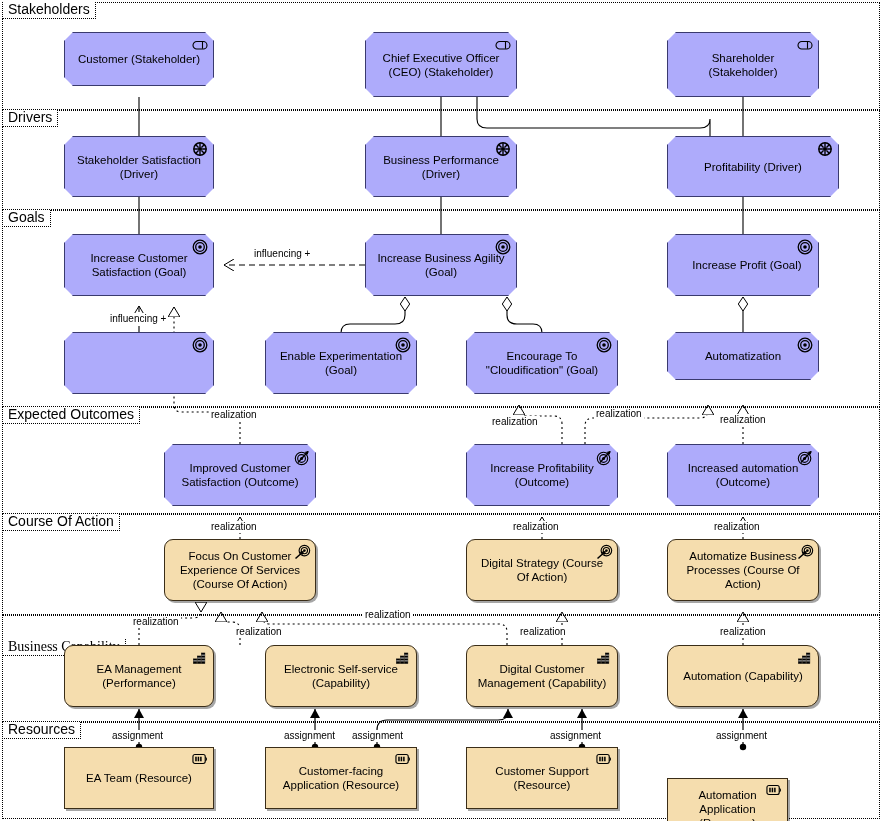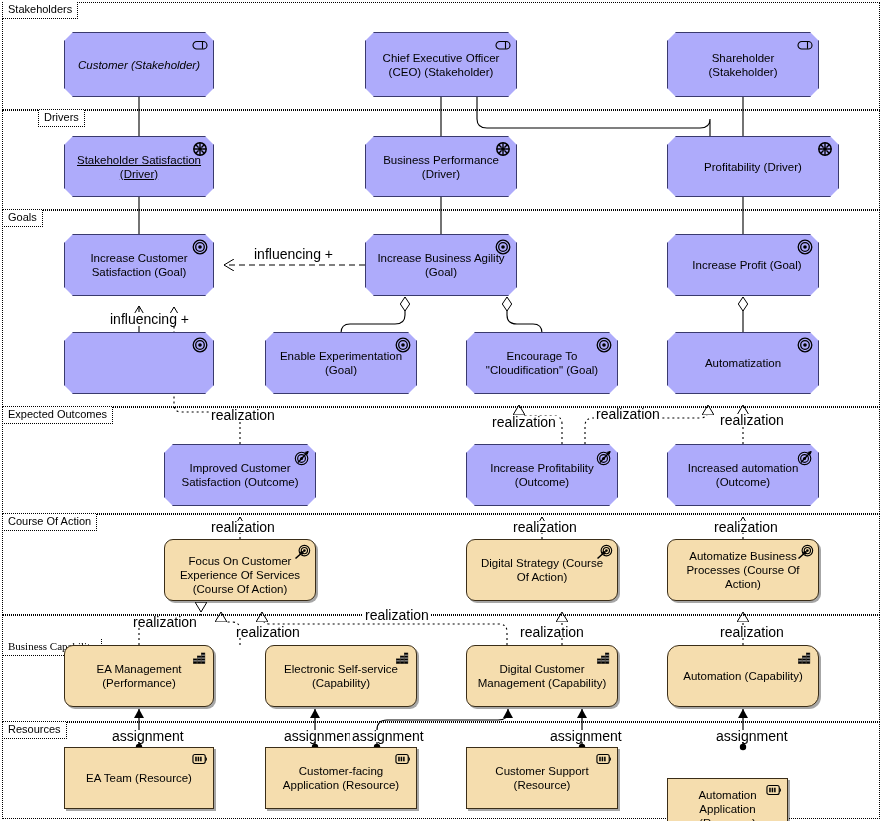--- a/index.html
+++ b/index.html
@@ -3,21 +3,21 @@
 <meta charset="utf-8">
 <style>
   html,body{margin:0;padding:0;background:#ffffff;}
   body{font-family:"Liberation Sans","DejaVu Sans",sans-serif;}
   #canvas{position:relative;width:882px;height:821px;overflow:hidden;background:#fff;}
   #svg{position:absolute;left:0;top:0;width:882px;height:821px;}
 
   
   .band{position:absolute;left:2px;right:2px;border:1px dotted #000;box-sizing:border-box;}
   .band-label{position:absolute;border:1px dotted #000;border-top:none;
-    background:#fff;font-size:11px;color:#000;padding:1px 5px 2px 5px;
+    background:#fff;font-size:14px;color:#000;padding:1px 5px 2px 5px;
     white-space:nowrap;line-height:13px;}
 
   
   .node{position:absolute;box-sizing:border-box;display:flex;align-items:center;
     justify-content:center;text-align:center;font-size:11.5px;line-height:14px;
     color:#000;padding:4px 8px;}
   .node .lbl{position:relative;z-index:2;width:100%;}
 
   .motiv{background:#aeabfb;border:1px solid #3a3a6e;
     clip-path:polygon(9px 0,calc(100% - 9px) 0,100% 9px,100% calc(100% - 9px),
@@ -25,21 +25,21 @@
     box-shadow:2px 2px 0 rgba(0,0,0,.35);}
   .strat{background:#f5ddae;border:1px solid #3a2d18;border-radius:9px;
     box-shadow:2px 2px 0 rgba(0,0,0,.35);}
   .res{background:#f5ddae;border:1px solid #3a2d18;border-radius:0;
     box-shadow:2px 2px 0 rgba(0,0,0,.35);}
 
   .ico{position:absolute;right:5px;top:4px;width:16px;height:16px;z-index:3;}
   .ico svg{display:block;}
 
   
-  .elabel{position:absolute;background:#fff;font-size:14px;color:#000;
+  .elabel{position:absolute;background:#fff;font-size:10px;color:#000;
     padding:0 2px;white-space:nowrap;line-height:12px;z-index:4;}
 </style>
 </head>
 <body>
 
 <div id="canvas">
 
   <svg id="svg" viewBox="0 0 882 821" xmlns="http://www.w3.org/2000/svg">
     <defs>
       <marker id="hollowTri" markerWidth="12" markerHeight="12" refX="10" refY="6" orient="auto" markerUnits="userSpaceOnUse">
@@ -115,35 +115,35 @@
       <path d="M582,747 L582,709"></path>
       <path d="M743,747 L743,709"></path>
       <path d="M377,747 L377,730 Q377,720 387,720 L498,720 Q508,720 508,712 L508,709"></path>
     </g>
   </svg>
 
   <div id="bands">
       <div class="band" style="left: 2px; top: 2px; width: 878px; height: 108px;"></div>
       <div class="band-label" style="left: 2px; top: 2px;">Stakeholders</div>
       <div class="band" style="left: 2px; top: 110px; width: 878px; height: 100px;"></div>
-      <div class="band-label" style="left: 2px; top: 110px; margin-left: 36px;">Drivers</div>
+      <div class="band-label" style="left: 2px; top: 110px;">Drivers</div>
       <div class="band" style="left: 2px; top: 210px; width: 878px; height: 197px;"></div>
       <div class="band-label" style="left: 2px; top: 210px;">Goals</div>
       <div class="band" style="left: 2px; top: 407px; width: 878px; height: 107px;"></div>
       <div class="band-label" style="left: 2px; top: 407px;">Expected Outcomes</div>
       <div class="band" style="left: 2px; top: 514px; width: 878px; height: 101px;"></div>
       <div class="band-label" style="left: 2px; top: 514px;">Course Of Action</div>
       <div class="band" style="left: 2px; top: 615px; width: 878px; height: 107px;"></div>
       <div class="band-label" style="left: 2px; top: 639px; font-family: Liberation Serif, serif;">Business Capability</div>
       <div class="band" style="left: 2px; top: 722px; width: 878px; height: 97px;"></div>
       <div class="band-label" style="left: 2px; top: 722px;">Resources</div>
     </div>
 
   <div id="nodes">
-      <div class="node motiv" style="left: 64px; top: 32px; width: 150px; height: 65px; font-style: italic;">
+      <div class="node motiv" style="left: 64px; top: 32px; width: 150px; height: 54px;">
         <span class="ico">
           <svg viewBox="0 0 16 16" width="16" height="16">
             <rect x="1" y="4.5" width="14" height="7.5" rx="3.75" ry="3.75" fill="none" stroke="#000" stroke-width="1.1"></rect>
             <line x1="10.5" y1="4.8" x2="10.5" y2="11.7" stroke="#000" stroke-width="1.1"></line>
           </svg>
         </span>
         <span class="lbl">Customer (Stakeholder)</span>
       </div>
       <div class="node motiv" style="left: 365px; top: 32px; width: 152px; height: 65px;">
         <span class="ico">
@@ -156,21 +156,21 @@
       </div>
       <div class="node motiv" style="left: 667px; top: 32px; width: 152px; height: 65px;">
         <span class="ico">
           <svg viewBox="0 0 16 16" width="16" height="16">
             <rect x="1" y="4.5" width="14" height="7.5" rx="3.75" ry="3.75" fill="none" stroke="#000" stroke-width="1.1"></rect>
             <line x1="10.5" y1="4.8" x2="10.5" y2="11.7" stroke="#000" stroke-width="1.1"></line>
           </svg>
         </span>
         <span class="lbl">Shareholder (Stakeholder)</span>
       </div>
-      <div class="node motiv" style="left: 64px; top: 136px; width: 150px; height: 61px; text-decoration: underline;">
+      <div class="node motiv" style="left: 64px; top: 136px; width: 150px; height: 61px;">
         <span class="ico">
           <svg viewBox="0 0 16 16" width="16" height="16">
             <circle cx="8" cy="8" r="6.2" fill="none" stroke="#000" stroke-width="1.5"></circle>
             <circle cx="8" cy="8" r="2.1" fill="#000"></circle>
             <g stroke="#000" stroke-width="1.4">
               <line x1="8" y1="1.8" x2="8" y2="5.9"></line>
               <line x1="8" y1="10.1" x2="8" y2="14.2"></line>
               <line x1="1.8" y1="8" x2="5.9" y2="8"></line>
               <line x1="10.1" y1="8" x2="14.2" y2="8"></line>
               <line x1="3.6" y1="3.6" x2="6.5" y2="6.5"></line>
@@ -272,21 +272,21 @@
       <div class="node motiv" style="left: 466px; top: 332px; width: 152px; height: 62px;">
         <span class="ico">
           <svg viewBox="0 0 16 16" width="16" height="16">
             <circle cx="8" cy="8" r="6.8" fill="none" stroke="#000" stroke-width="1.3"></circle>
             <circle cx="8" cy="8" r="4.3" fill="none" stroke="#000" stroke-width="1.3"></circle>
             <circle cx="8" cy="8" r="1.8" fill="#000"></circle>
           </svg>
         </span>
         <span class="lbl">Encourage To "Cloudification" (Goal)</span>
       </div>
-      <div class="node motiv" style="left: 667px; top: 332px; width: 152px; height: 62px;">
+      <div class="node motiv" style="left: 667px; top: 332px; width: 152px; height: 48px;">
         <span class="ico">
           <svg viewBox="0 0 16 16" width="16" height="16">
             <circle cx="8" cy="8" r="6.8" fill="none" stroke="#000" stroke-width="1.3"></circle>
             <circle cx="8" cy="8" r="4.3" fill="none" stroke="#000" stroke-width="1.3"></circle>
             <circle cx="8" cy="8" r="1.8" fill="#000"></circle>
           </svg>
         </span>
         <span class="lbl">Automatization</span>
       </div>
       <div class="node motiv" style="left: 164px; top: 444px; width: 152px; height: 62px;">
@@ -318,21 +318,21 @@
           <svg viewBox="0 0 18 18" width="17" height="17">
             <circle cx="8" cy="10" r="6.6" fill="none" stroke="#000" stroke-width="1.2"></circle>
             <circle cx="8" cy="10" r="4.1" fill="none" stroke="#000" stroke-width="1.2"></circle>
             <circle cx="8" cy="10" r="1.6" fill="#000"></circle>
             <path d="M4.2,14.2 L15.0,2.6" stroke="#000" stroke-width="1.5"></path>
             <path d="M15.4,2.2 L11.2,3.1 L14.5,6.1 Z" fill="#000"></path>
           </svg>
         </span>
         <span class="lbl">Increased automation (Outcome)</span>
       </div>
-      <div class="node strat" style="left: 164px; top: 539px; width: 152px; height: 62px; align-items: flex-end;">
+      <div class="node strat" style="left: 164px; top: 539px; width: 152px; height: 62px;">
         <span class="ico">
           <svg viewBox="0 0 18 18" width="17" height="17">
             <circle cx="11" cy="7" r="5.6" fill="none" stroke="#000" stroke-width="1.2"></circle>
             <circle cx="11" cy="7" r="3.3" fill="none" stroke="#000" stroke-width="1.2"></circle>
             <circle cx="11" cy="7" r="1.4" fill="#000"></circle>
             <path d="M1.6,15.4 L9.6,8.2" stroke="#000" stroke-width="1.6"></path>
             <path d="M10.4,7.4 L5.6,8.4 L9.2,11.6 Z" fill="#000"></path>
           </svg>
         </span>
         <span class="lbl">Focus On Customer Experience Of Services (Course Of Action)</span>

